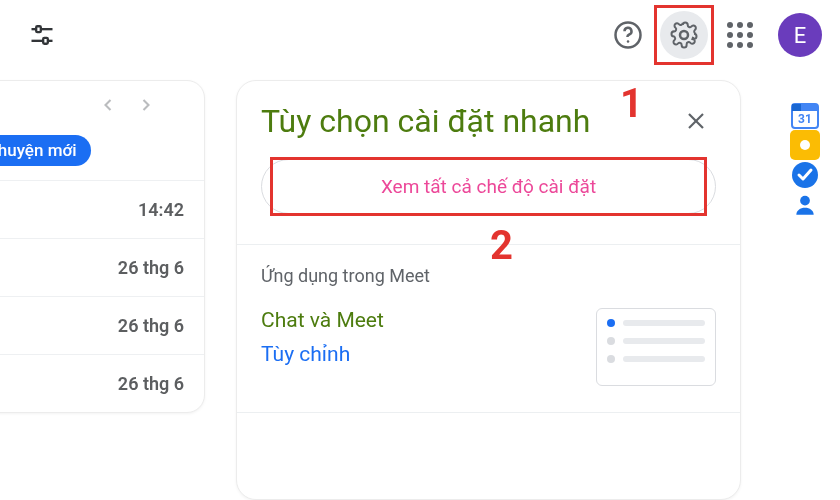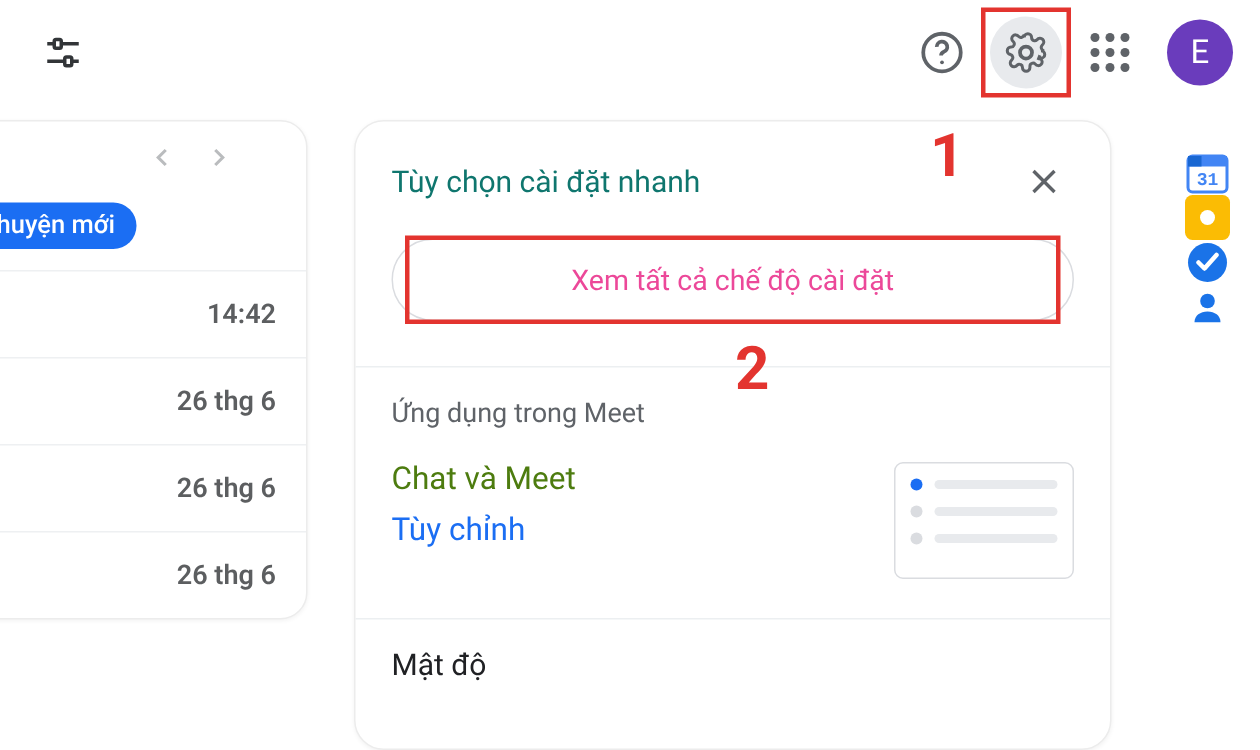--- a/index.html
+++ b/index.html
@@ -147,22 +147,22 @@
     border: 1px solid #ececec;
     box-shadow: 0 1px 3px rgba(0,0,0,.05);
     padding: 20px 24px 0;
   }
   .panel-title-row {
     display: flex;
     align-items: center;
     justify-content: space-between;
   }
   .panel-title {
-    font-size: 20px;
-    color: #0f766e;
+    font-size: 32px;
+    color: #4d7c0f;
     text-align: center;
   }
   .close-btn {
     width: 40px; height: 40px;
     display: flex; align-items: center; justify-content: center;
     color: #5f6368;
     font-size: 26px;
     cursor: pointer;
   }
   .all-settings-btn {
@@ -249,21 +249,20 @@
   .annot.n2 { top: 222px; left: 490px; }
 
   
   .sidepanel {
     position: absolute;
     right: 0; top: 100px;
     width: 70px;
     display: flex;
     flex-direction: column;
     align-items: center;
-    font-family: Liberation Mono, monospace;
   }
   .side-icon {
     width: 30px; height: 30px;
     border-radius: 6px;
     display: flex; align-items: center; justify-content: center;
     font-size: 15px;
     font-weight: 600;
     cursor: pointer;
   }
   .ic-calendar {
@@ -398,21 +397,20 @@
         </div>
       <div class="preview-line">
           <div class="preview-dot gray"></div>
           <div class="preview-bar"></div>
         </div>
     </div>
   </div>
 
   <div class="divider2"></div>
 
-  <div class="section-label2">Mật độ</div>
 </div>
 
 <div class="annot n1">1</div>
 <div class="annot n2">2</div>
 
 <div class="sidepanel">
   <div class="side-icon ic-calendar">
     <svg width="30" height="30" viewBox="0 0 30 30">
       <rect x="2" y="4" width="26" height="24" rx="3" fill="#fff" stroke="#4285f4" stroke-width="2"></rect>
       <rect x="2" y="4" width="26" height="7" fill="#4285f4"></rect>

